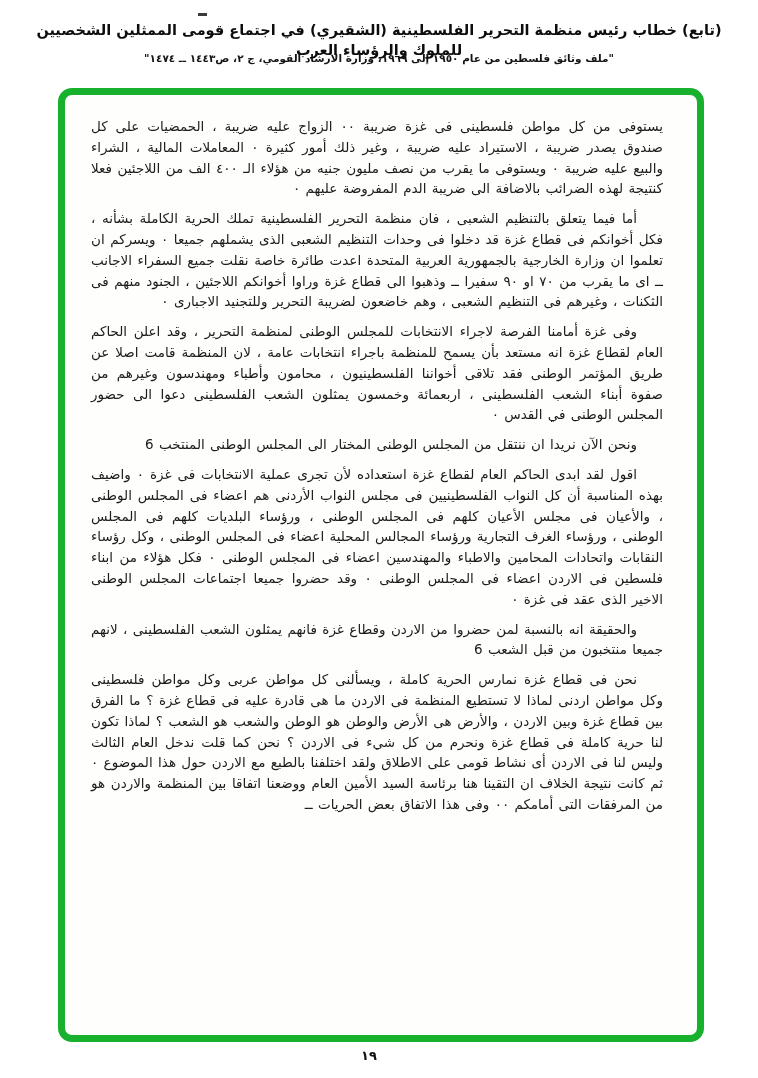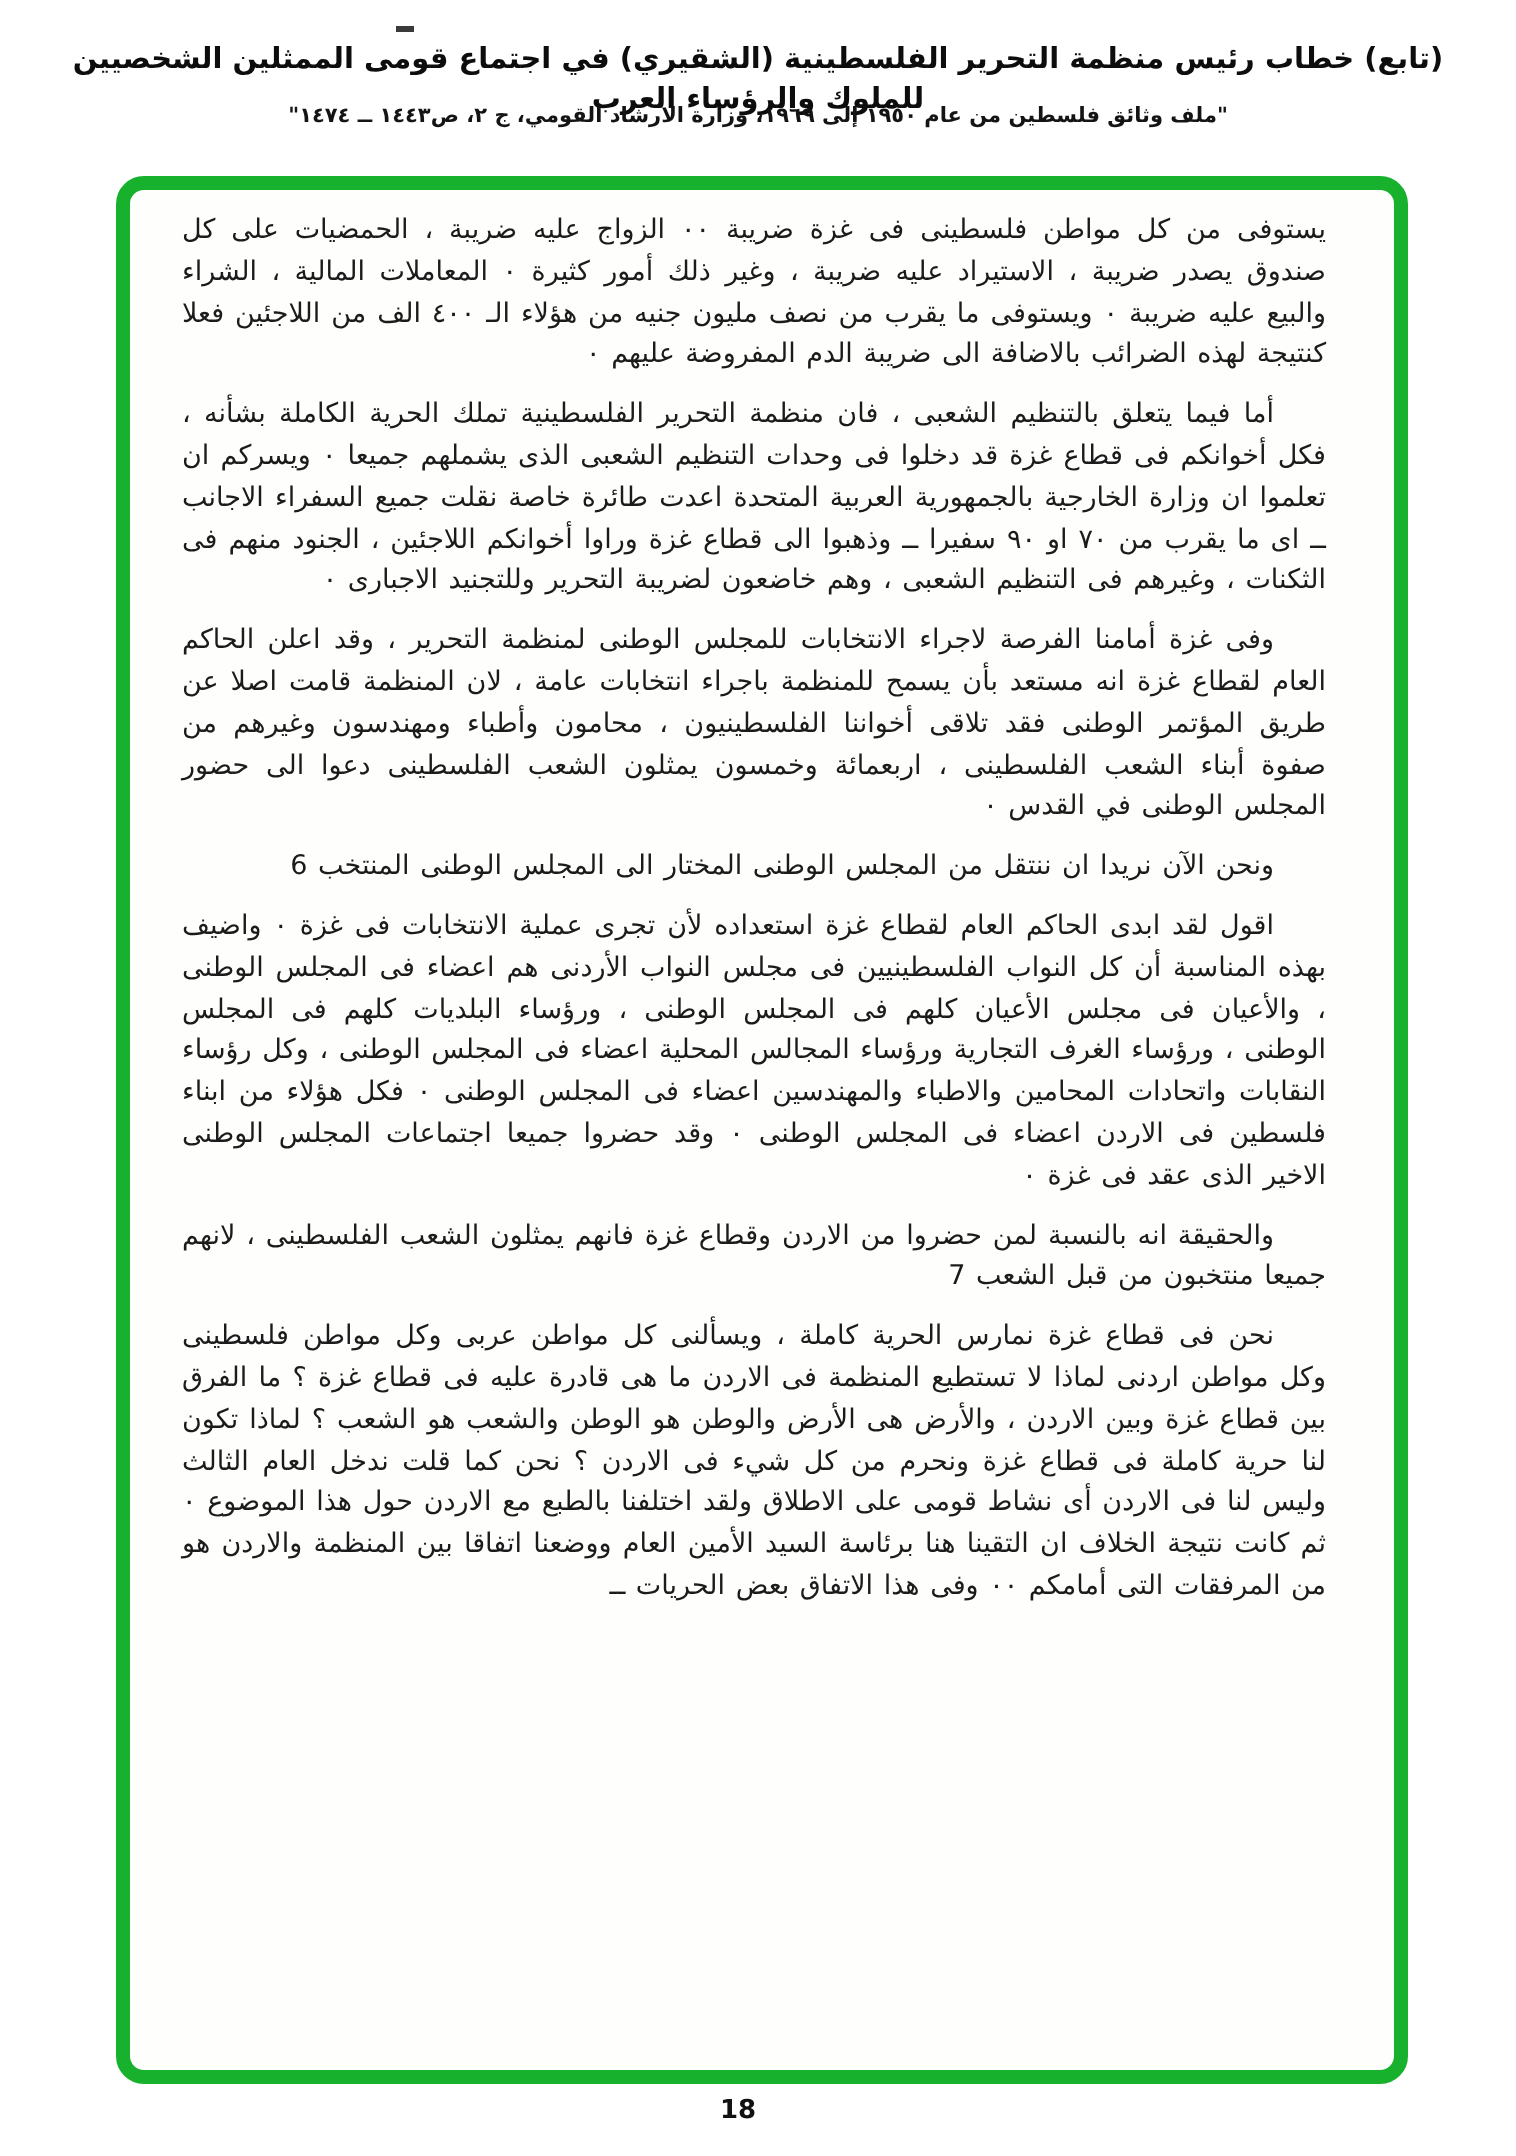--- a/index.html
+++ b/index.html
@@ -54,21 +54,21 @@
     width: 632px;
     height: 940px;
     border: 7px solid var(--green, #17b12e);
     border-radius: 14px;
     background: #fefefd;
     box-sizing: content-box;
   }
   .doc-body {
     position: absolute;
     top: 0; bottom: 0; left: 0; right: 0;
-    padding: 10px 34px 6px 26px;
+    padding: 21px 34px 6px 26px;
     direction: rtl;
     text-align: justify;
     font-size: 13.5px;
     line-height: 20.8px;
     color: #1b1b1b;
     overflow: hidden;
   }
   .para {
     margin: 0 0 9px 0;
     text-indent: 26px;
@@ -99,18 +99,18 @@
 <div class="header-source">"ملف وثائق فلسطين من عام ١٩٥٠ إلى ١٩٦٩، وزارة الارشاد القومي، ج ٢، ص١٤٤٣ ــ ١٤٧٤"</div>
 
 <div class="doc-frame">
   <div class="doc-body">
 
   <p class="para no-indent">يستوفى من كل مواطن فلسطينى فى غزة ضريبة ٠٠ الزواج عليه ضريبة ، الحمضيات على كل صندوق يصدر ضريبة ، الاستيراد عليه ضريبة ، وغير ذلك أمور كثيرة ٠ المعاملات المالية ، الشراء والبيع عليه ضريبة ٠ ويستوفى ما يقرب من نصف مليون جنيه من هؤلاء الـ ٤٠٠ الف من اللاجئين فعلا كنتيجة لهذه الضرائب بالاضافة الى ضريبة الدم المفروضة عليهم ٠</p>
       <p class="para">أما فيما يتعلق بالتنظيم الشعبى ، فان منظمة التحرير الفلسطينية تملك الحرية الكاملة بشأنه ، فكل أخوانكم فى قطاع غزة قد دخلوا فى وحدات التنظيم الشعبى الذى يشملهم جميعا ٠ ويسركم ان تعلموا ان وزارة الخارجية بالجمهورية العربية المتحدة اعدت طائرة خاصة نقلت جميع السفراء الاجانب ــ اى ما يقرب من ٧٠ او ٩٠ سفيرا ــ وذهبوا الى قطاع غزة وراوا أخوانكم اللاجئين ، الجنود منهم فى الثكنات ، وغيرهم فى التنظيم الشعبى ، وهم خاضعون لضريبة التحرير وللتجنيد الاجبارى ٠</p>
       <p class="para">وفى غزة أمامنا الفرصة لاجراء الانتخابات للمجلس الوطنى لمنظمة التحرير ، وقد اعلن الحاكم العام لقطاع غزة انه مستعد بأن يسمح للمنظمة باجراء انتخابات عامة ، لان المنظمة قامت اصلا عن طريق المؤتمر الوطنى فقد تلاقى أخواننا الفلسطينيون ، محامون وأطباء ومهندسون وغيرهم من صفوة أبناء الشعب الفلسطينى ، اربعمائة وخمسون يمثلون الشعب الفلسطينى دعوا الى حضور المجلس الوطنى في القدس ٠</p>
       <p class="para">ونحن الآن نريدا ان ننتقل من المجلس الوطنى المختار الى المجلس الوطنى المنتخب 6</p>
       <p class="para">اقول لقد ابدى الحاكم العام لقطاع غزة استعداده لأن تجرى عملية الانتخابات فى غزة ٠ واضيف بهذه المناسبة أن كل النواب الفلسطينيين فى مجلس النواب الأردنى هم اعضاء فى المجلس الوطنى ، والأعيان فى مجلس الأعيان كلهم فى المجلس الوطنى ، ورؤساء البلديات كلهم فى المجلس الوطنى ، ورؤساء الغرف التجارية ورؤساء المجالس المحلية اعضاء فى المجلس الوطنى ، وكل رؤساء النقابات واتحادات المحامين والاطباء والمهندسين اعضاء فى المجلس الوطنى ٠ فكل هؤلاء من ابناء فلسطين فى الاردن اعضاء فى المجلس الوطنى ٠ وقد حضروا جميعا اجتماعات المجلس الوطنى الاخير الذى عقد فى غزة ٠</p>
-      <p class="para">والحقيقة انه بالنسبة لمن حضروا من الاردن وقطاع غزة فانهم يمثلون الشعب الفلسطينى ، لانهم جميعا منتخبون من قبل الشعب 7</p>
+      <p class="para">والحقيقة انه بالنسبة لمن حضروا من الاردن وقطاع غزة فانهم يمثلون الشعب الفلسطينى ، لانهم جميعا منتخبون من قبل الشعب 6</p>
       <p class="para">نحن فى قطاع غزة نمارس الحرية كاملة ، ويسألنى كل مواطن عربى وكل مواطن فلسطينى وكل مواطن اردنى لماذا لا تستطيع المنظمة فى الاردن ما هى قادرة عليه فى قطاع غزة ؟ ما الفرق بين قطاع غزة وبين الاردن ، والأرض هى الأرض والوطن هو الوطن والشعب هو الشعب ؟ لماذا تكون لنا حرية كاملة فى قطاع غزة ونحرم من كل شيء فى الاردن ؟ نحن كما قلت ندخل العام الثالث وليس لنا فى الاردن أى نشاط قومى على الاطلاق ولقد اختلفنا بالطبع مع الاردن حول هذا الموضوع ٠ ثم كانت نتيجة الخلاف ان التقينا هنا برئاسة السيد الأمين العام ووضعنا اتفاقا بين المنظمة والاردن هو من المرفقات التى أمامكم ٠٠ وفى هذا الاتفاق بعض الحريات ــ</p>
     </div>
 </div>
 
-<div class="page-number">18</div>
+<div class="page-number">١٩</div>
 
 </body></html>

